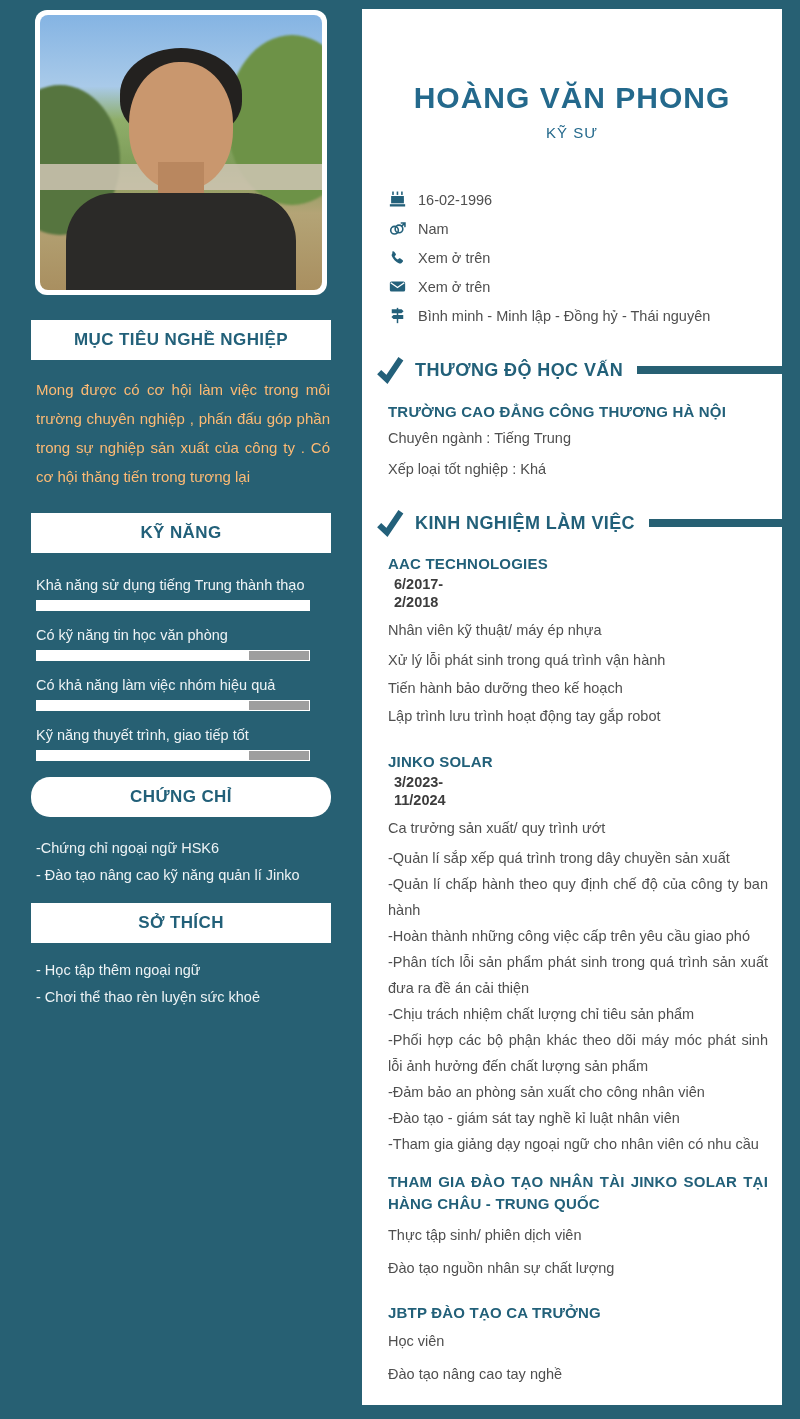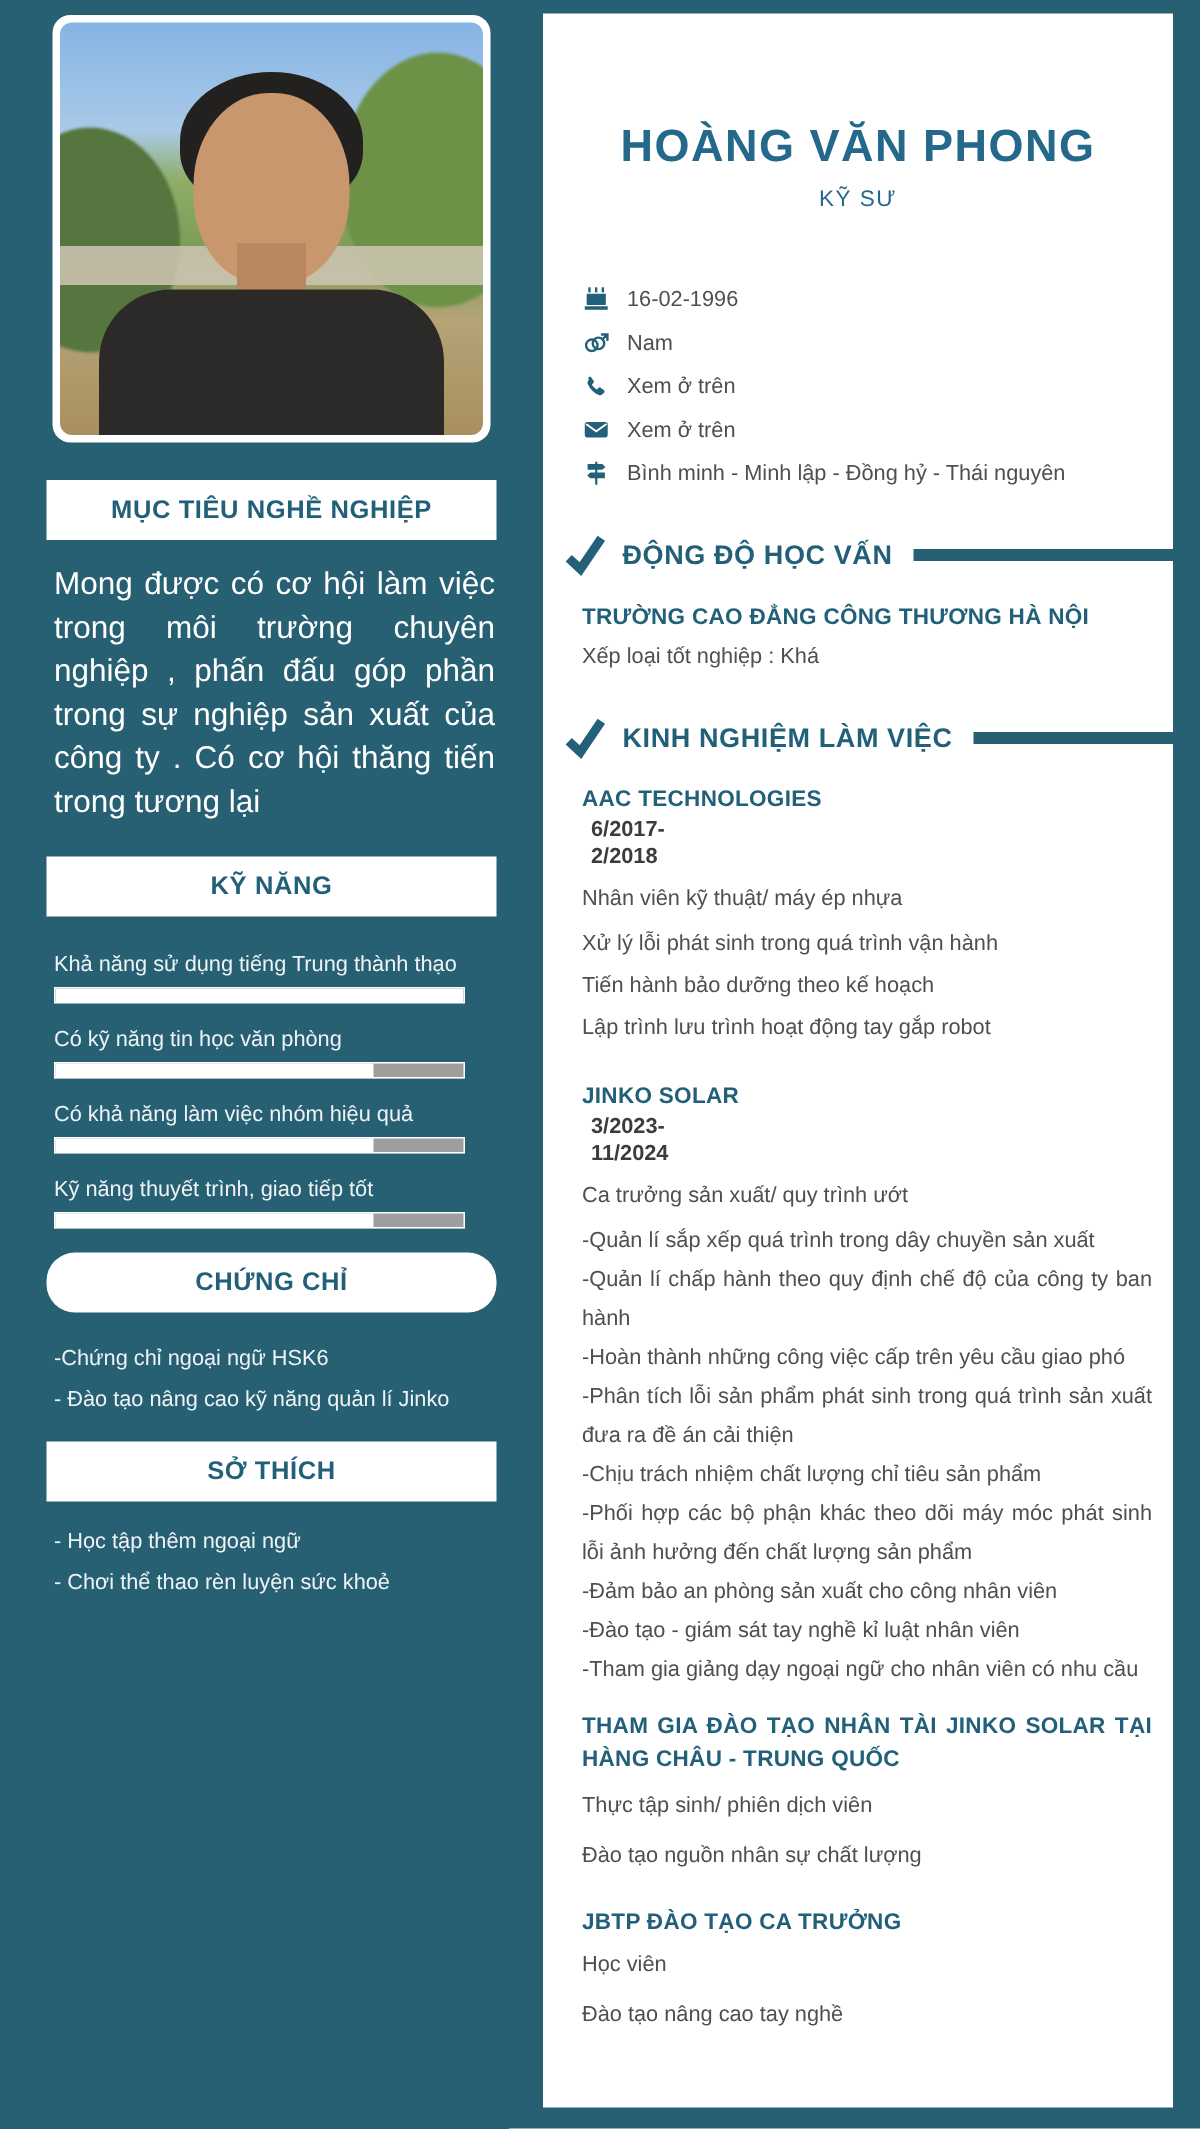--- a/index.html
+++ b/index.html
@@ -32,21 +32,21 @@
   .shirt { position:absolute; left:50%; bottom:-8px; width:230px; height:105px; margin-left:-115px; border-radius:48px 48px 0 0; background:#2b2a28; }
   .neck  { position:absolute; left:50%; bottom:88px; width:46px; height:40px; margin-left:-23px; background:#b9875f; }
 
   .side-header {
     width:300px; margin:0 auto; height:40px; background:#fff;
     color:#226079; font-weight:bold; font-size:17px; letter-spacing:.4px;
     display:flex; align-items:center; justify-content:center; text-align:center;
   }
   .mt-objective { margin-top:25px; }
   .side-para {
-    margin:15px 32px 0 36px; color:#ffffff; font-size:21px;
+    margin:15px 32px 0 36px; color:#fdba74; font-size:15px;
     line-height:29px; text-align:justify;
   }
   .skills { margin:24px 52px 0 36px; }
   .skill { margin-bottom:16px; }
   .skill-label { color:#eef3f5; font-size:14.5px; margin-bottom:7px; white-space:nowrap; }
   .bar { height:11px; border:1px solid #fff; background:#9e9e9e; }
   .fill { height:100%; background:#fff; }
   .side-lines { margin:18px 52px 10px 36px; }
   .side-line { color:#eef3f5; font-size:14.5px; line-height:27px; }
   .mt-cert { margin-top:18px; }
@@ -223,25 +223,26 @@
           </svg>
         </span>
         <span class="ctext">Bình minh - Minh lập - Đồng hỷ - Thái nguyên</span>
       </li>
     </ul>
 
     <div class="sec-header mt-sec-edu">
       <svg class="sec-check" viewBox="0 0 30 28" fill="none">
         <path d="M4 15 L11 23 L27 4" stroke="#23607a" stroke-width="6" transform="rotate(-6 15 14)"></path>
       </svg>
-      <span class="sec-title">ĐỘNG ĐỘ HỌC VẤN</span>
+      <span class="sec-title">THƯƠNG ĐỘ HỌC VẤN</span>
       <span class="sec-rule"></span>
     </div>
     <div class="sec-body edu-block">
       <div class="sub-heading">TRƯỜNG CAO ĐẲNG CÔNG THƯƠNG HÀ NỘI</div>
+      <div class="body-line">Chuyên ngành : Tiếng Trung</div>
       <div class="body-line">Xếp loại tốt nghiệp : Khá</div>
     </div>
 
     <div class="sec-header mt-sec-exp">
       <svg class="sec-check" viewBox="0 0 30 28" fill="none">
         <path d="M4 15 L11 23 L27 4" stroke="#23607a" stroke-width="6" transform="rotate(-6 15 14)"></path>
       </svg>
       <span class="sec-title">KINH NGHIỆM LÀM VIỆC</span>
       <span class="sec-rule"></span>
     </div>

